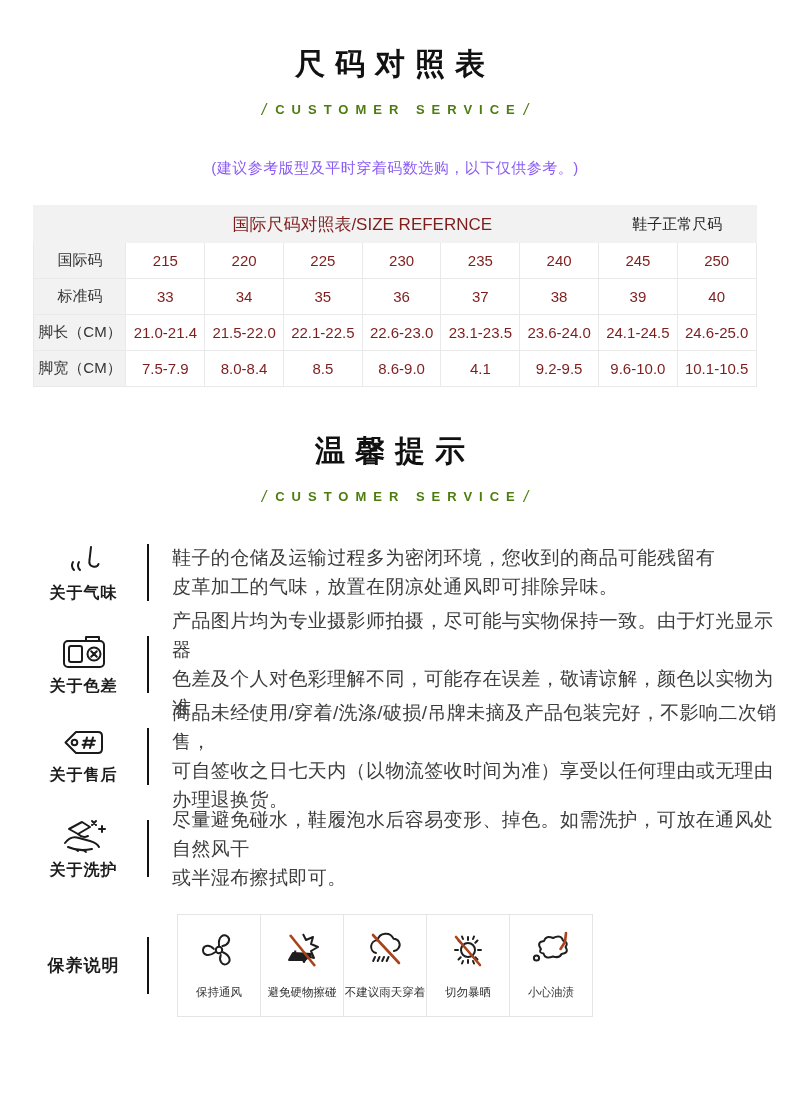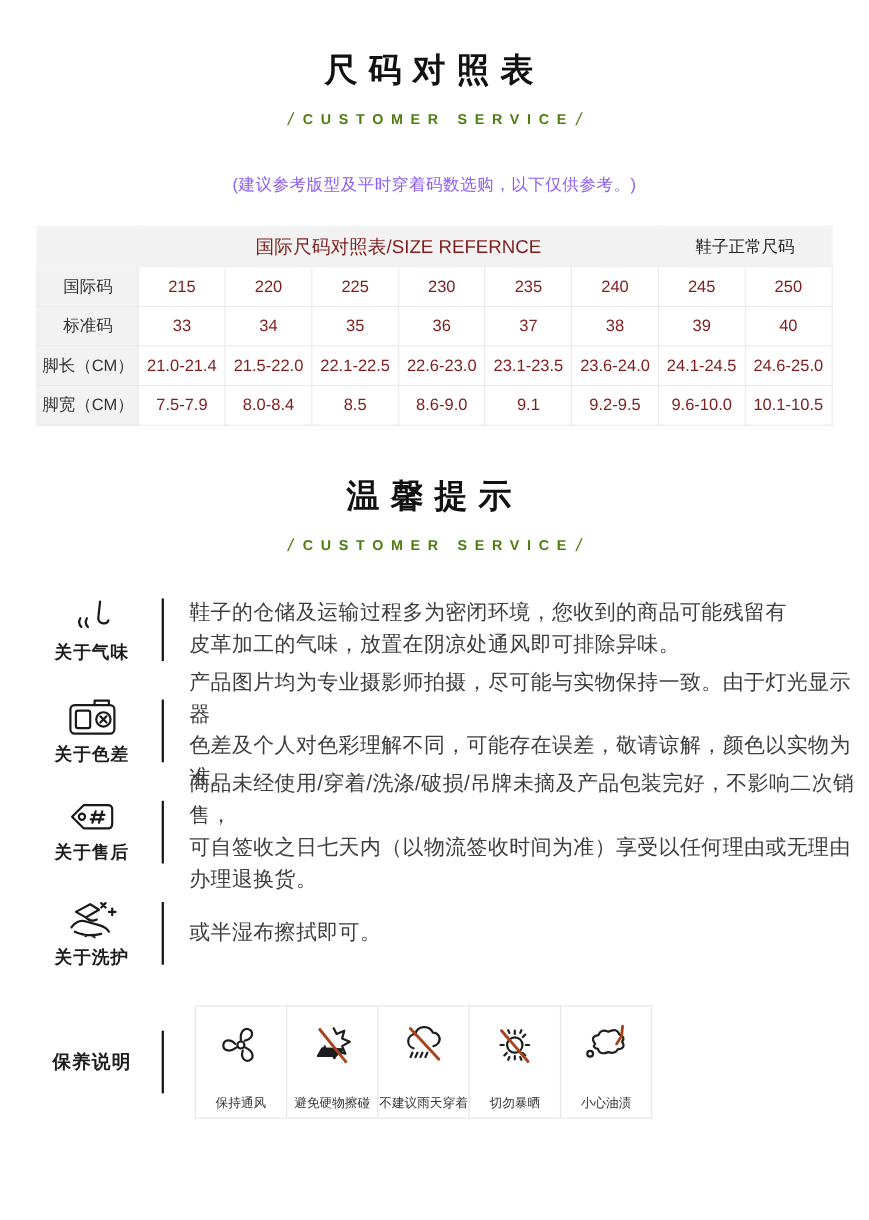--- a/index.html
+++ b/index.html
@@ -47,21 +47,21 @@
     display:flex; align-items:center; justify-content:center;
   }
   .care-label { font-size:17px; font-weight:bold; color:#1c1c1c; letter-spacing:1px; }
   .care-boxes { display:flex; margin-left:28px; }
   .care-box {
     width:84px; height:103px; border:1px solid #e5e5e5; background:#fff;
     display:flex; flex-direction:column; align-items:center; justify-content:flex-start;
     padding-top:14px;
   }
   .care-box + .care-box { margin-left:-1px; }
-  .care-box .care-item-label { margin-top:24px; font-size:11.5px; color:#333; white-space:nowrap; }
+  .care-box .care-item-label { margin-top:14px; font-size:11.5px; color:#333; white-space:nowrap; }
   
   .ic { display:block; }
   .ic path, .ic rect, .ic circle, .ic polygon, .ic line { vector-effect:non-scaling-stroke; }
 </style>
 </head>
 <body>
 
 <div class="page">
 
   <div class="big-title">尺码对照表</div>
@@ -113,21 +113,21 @@
       <td>23.6-24.0</td>
       <td>24.1-24.5</td>
       <td>24.6-25.0</td>
     </tr>
     <tr>
       <td class="rl">脚宽（CM）</td>
       <td>7.5-7.9</td>
       <td>8.0-8.4</td>
       <td>8.5</td>
       <td>8.6-9.0</td>
-      <td>9.1</td>
+      <td>4.1</td>
       <td>9.2-9.5</td>
       <td>9.6-10.0</td>
       <td>10.1-10.5</td>
     </tr>
   </tbody>
     </table>
 
   <div class="big-title">温馨提示</div>
 
   <div class="cs-line"><span class="slash l">/</span><span>CUSTOMER SERVICE</span><span class="slash r">/</span></div>
@@ -191,20 +191,21 @@
           <path d="M17 18 c3 3 7 3.5 10 2"></path>
           <path d="M4 27 q6 -8 14 -5 l11 3 q7 2 9 6"></path>
           <path d="M7 31 q11 5 24 2 M14 33 l3 2 M22 34 l3 2"></path>
           <path d="M31 5 l4 4 M35 5 l-4 4"></path>
           <path d="M41 10 v6 M38 13 h6"></path>
         </svg>
         <div class="tip-label">关于洗护</div>
       </div>
       <div class="v-divider"></div>
       <div class="tip-text">
+        <div>尽量避免碰水，鞋履泡水后容易变形、掉色。如需洗护，可放在通风处自然风干</div>
         <div>或半湿布擦拭即可。</div>
       </div>
     </div>
 
   </div>
 
   <div class="care-row">
     <div class="care-left">
       <div class="care-label">保养说明</div>
     </div>

